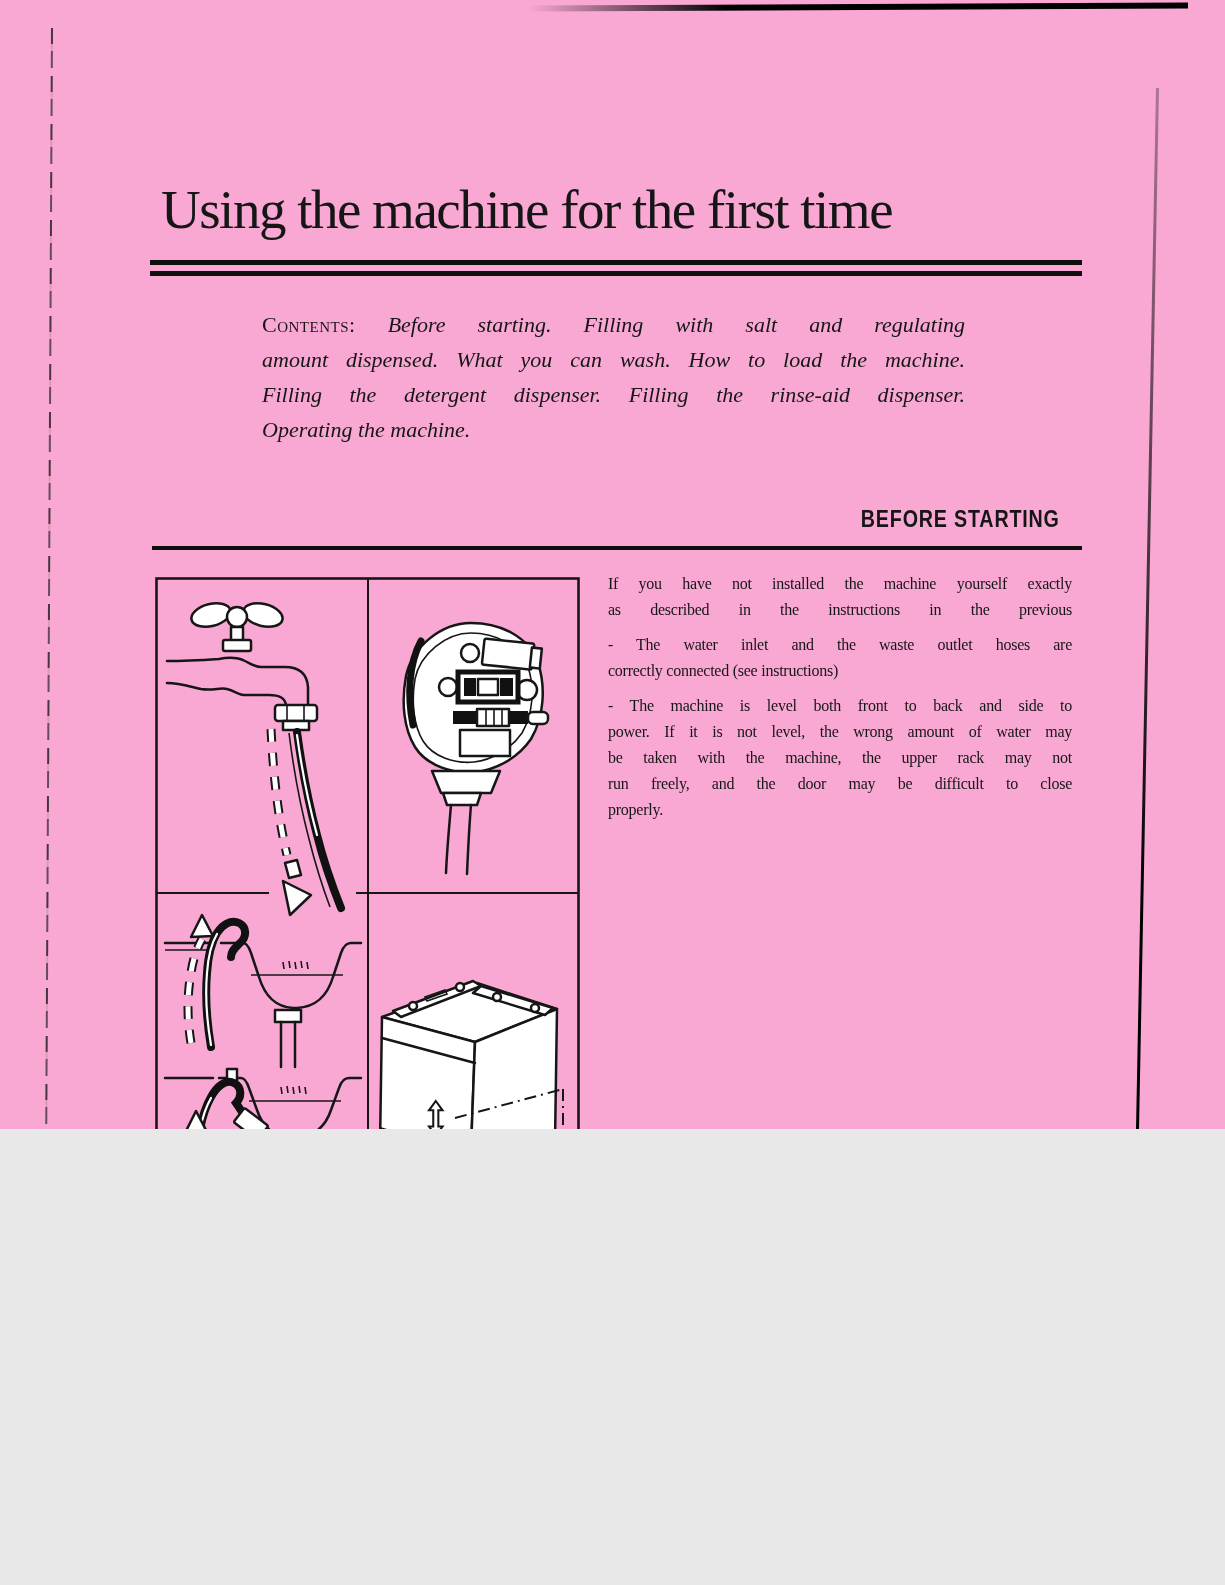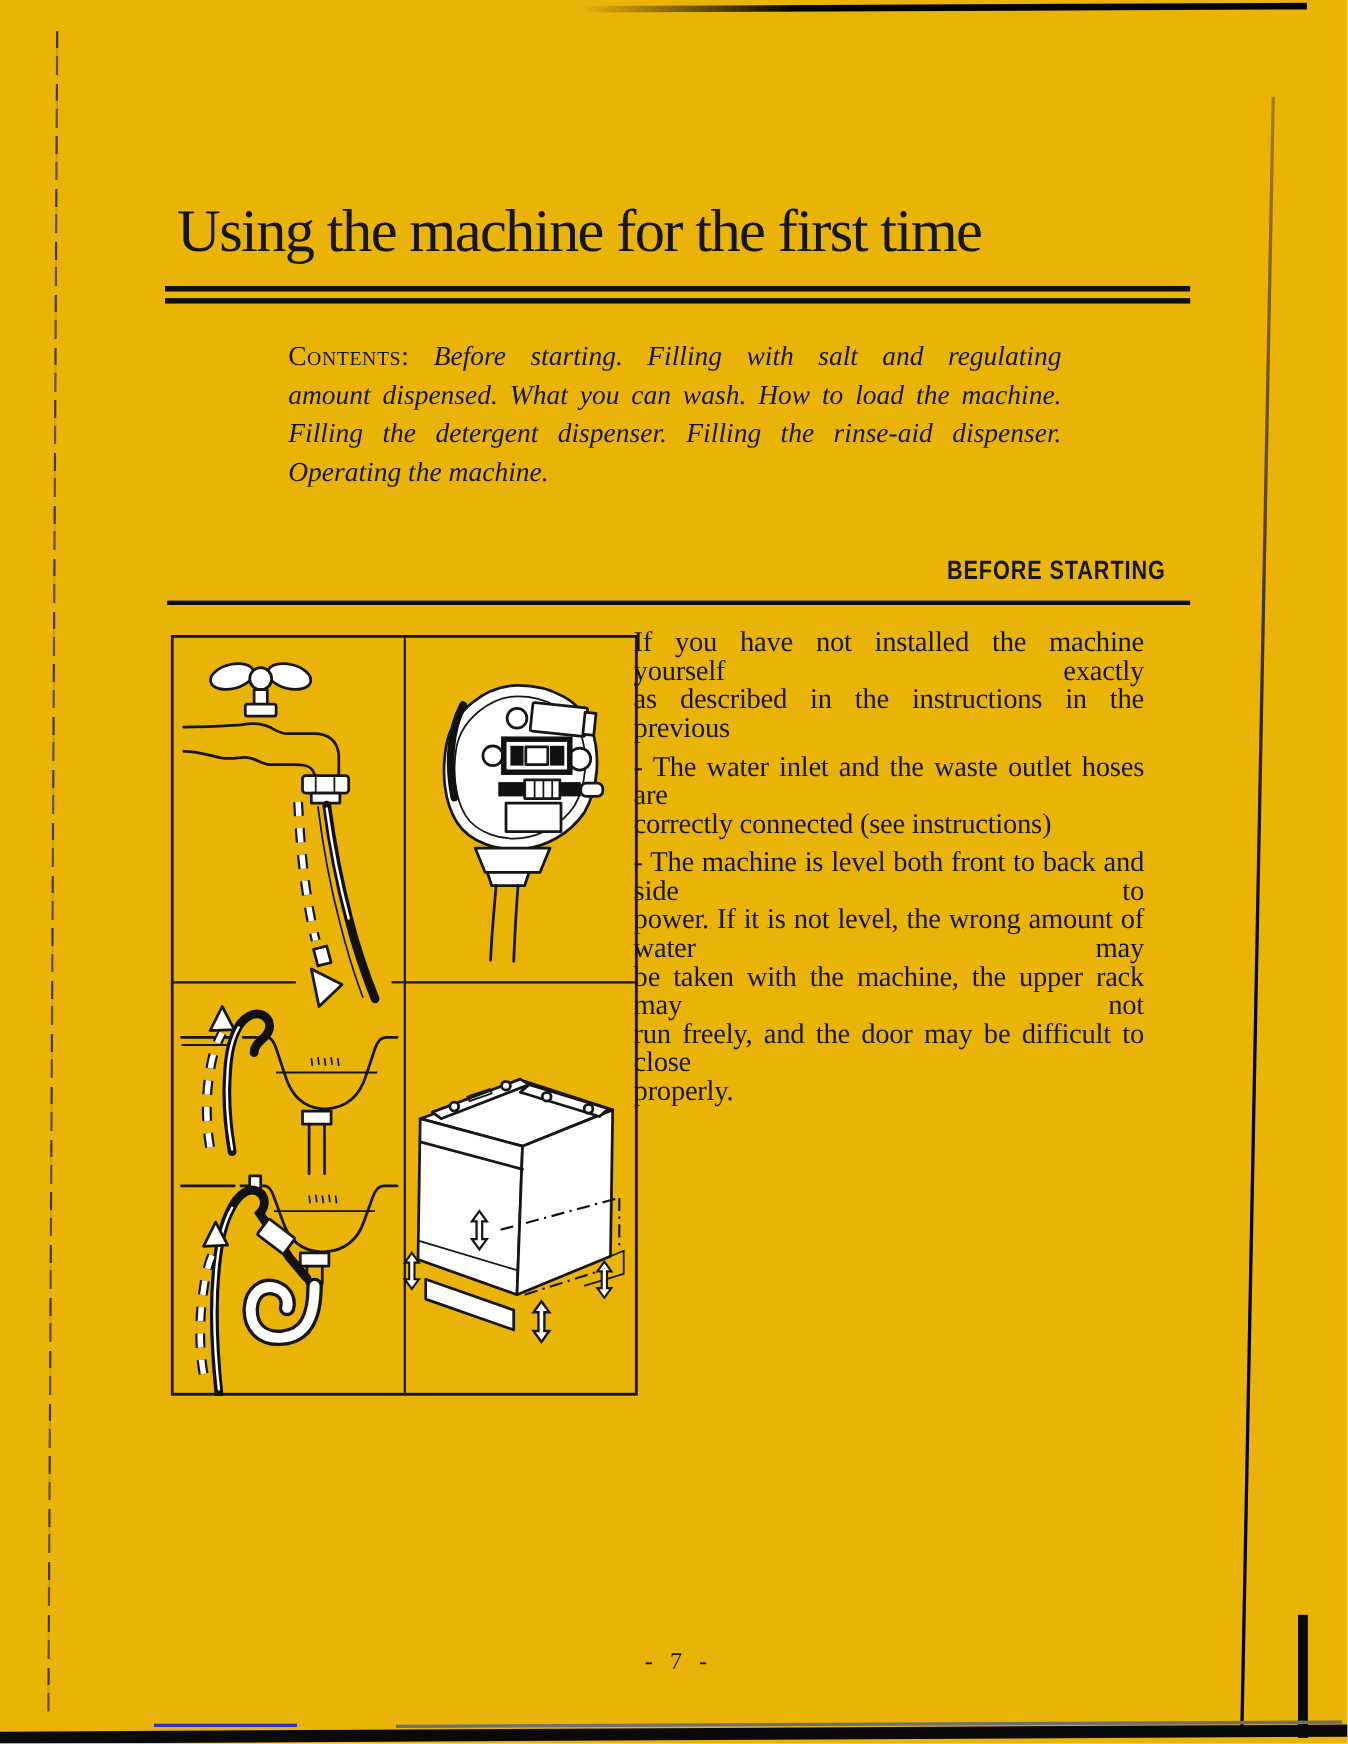--- a/index.html
+++ b/index.html
@@ -1,16 +1,16 @@
 <!DOCTYPE html>
 <html><head>
 <meta charset="utf-8">
 <style>
   html,body{margin:0;padding:0;background:#e8e8e8;}
-  .page{position:relative;width:1225px;height:1585px;background:#eab308;overflow:hidden;
+  .page{position:relative;width:1225px;height:1129px;background:#f9a8d4;overflow:hidden;
         font-family:"Liberation Serif",serif;color:#161616;}
   
   .art-topline{position:absolute;left:528px;top:4px;width:660px;height:6px;
     background:linear-gradient(90deg,rgba(0,0,0,0),#000 30%);transform:rotate(-0.25deg);}
   .art-gutter{position:absolute;left:51px;top:28px;width:2px;height:1528px;
     background:repeating-linear-gradient(180deg,rgba(25,25,25,.8) 0 16px,rgba(25,25,25,.12) 16px 23px,
       rgba(25,25,25,.65) 23px 40px,rgba(25,25,25,0) 40px 48px);
     transform:rotate(0.3deg);transform-origin:top;}
   .art-rightedge{position:absolute;left:1156px;top:88px;width:3px;height:1482px;
     background:linear-gradient(180deg,rgba(0,0,0,.3),#000 55%);transform:rotate(1.1deg);transform-origin:top;}
@@ -18,31 +18,31 @@
   .art-bottomband{position:absolute;left:-8px;top:1571px;width:1245px;height:11px;background:#0a0a0a;
     transform:rotate(-0.3deg);}
   .art-bottomgray{position:absolute;left:360px;top:1566px;width:860px;height:3px;background:#6f6f6f;
     transform:rotate(-0.25deg);}
   .art-bluemark{position:absolute;left:140px;top:1567px;width:130px;height:3px;}
   
   .title{position:absolute;left:161px;top:178px;font-size:55px;letter-spacing:-1.5px;
     white-space:nowrap;font-weight:400;}
   .dblrule{position:absolute;left:150px;top:260px;width:932px;height:6px;
     border-top:5px solid #0f0f0f;border-bottom:5px solid #0f0f0f;}
-  .contents{position:absolute;left:262px;top:307px;width:703px;font-size:25px;line-height:35px;}
+  .contents{position:absolute;left:262px;top:307px;width:703px;font-size:22px;line-height:35px;}
   .contents .sc{font-variant:small-caps;font-style:normal;letter-spacing:.5px;}
   .contents .it{font-style:italic;}
   .cline{font-style:italic;}
   .jl{text-align:justify;text-align-last:justify;}
   .ll{text-align:center;text-align-last:left;}
   .centerwrap{position:absolute;left:150px;top:505px;width:932px;text-align:right;}
   .secheading{display:inline-block;font-family:"Liberation Sans",sans-serif;font-weight:800;
     font-size:24px;letter-spacing:1px;transform:scaleX(0.82);transform-origin:center;white-space:nowrap;}
   .rule2{position:absolute;left:152px;top:546px;width:930px;height:4px;background:#0f0f0f;}
-  .bodycol{position:absolute;left:576px;top:571px;width:464px;font-size:26px;line-height:26px;
+  .bodycol{position:absolute;left:608px;top:571px;width:464px;font-size:16px;line-height:26px;
     letter-spacing:-0.25px;}
   .bodycol .para{margin:0 0 9px 0;}
   .pagenum{position:absolute;left:517px;top:1497px;width:200px;text-align:center;font-size:22px;
     letter-spacing:5px;white-space:nowrap;}
   
   .figbox{position:absolute;left:155px;top:577px;width:425px;height:692px;}
   svg .ln{fill:none;stroke:#161616;stroke-width:2.5;stroke-linecap:round;stroke-linejoin:round;}
   svg .wfill{fill:#ffffff;stroke:#161616;stroke-width:2.5;stroke-linejoin:round;}
   svg .hose{fill:none;stroke:#111111;stroke-width:8;stroke-linecap:round;}
   svg .hosecore{fill:none;stroke:#ffffff;stroke-width:2.2;stroke-linecap:round;}

